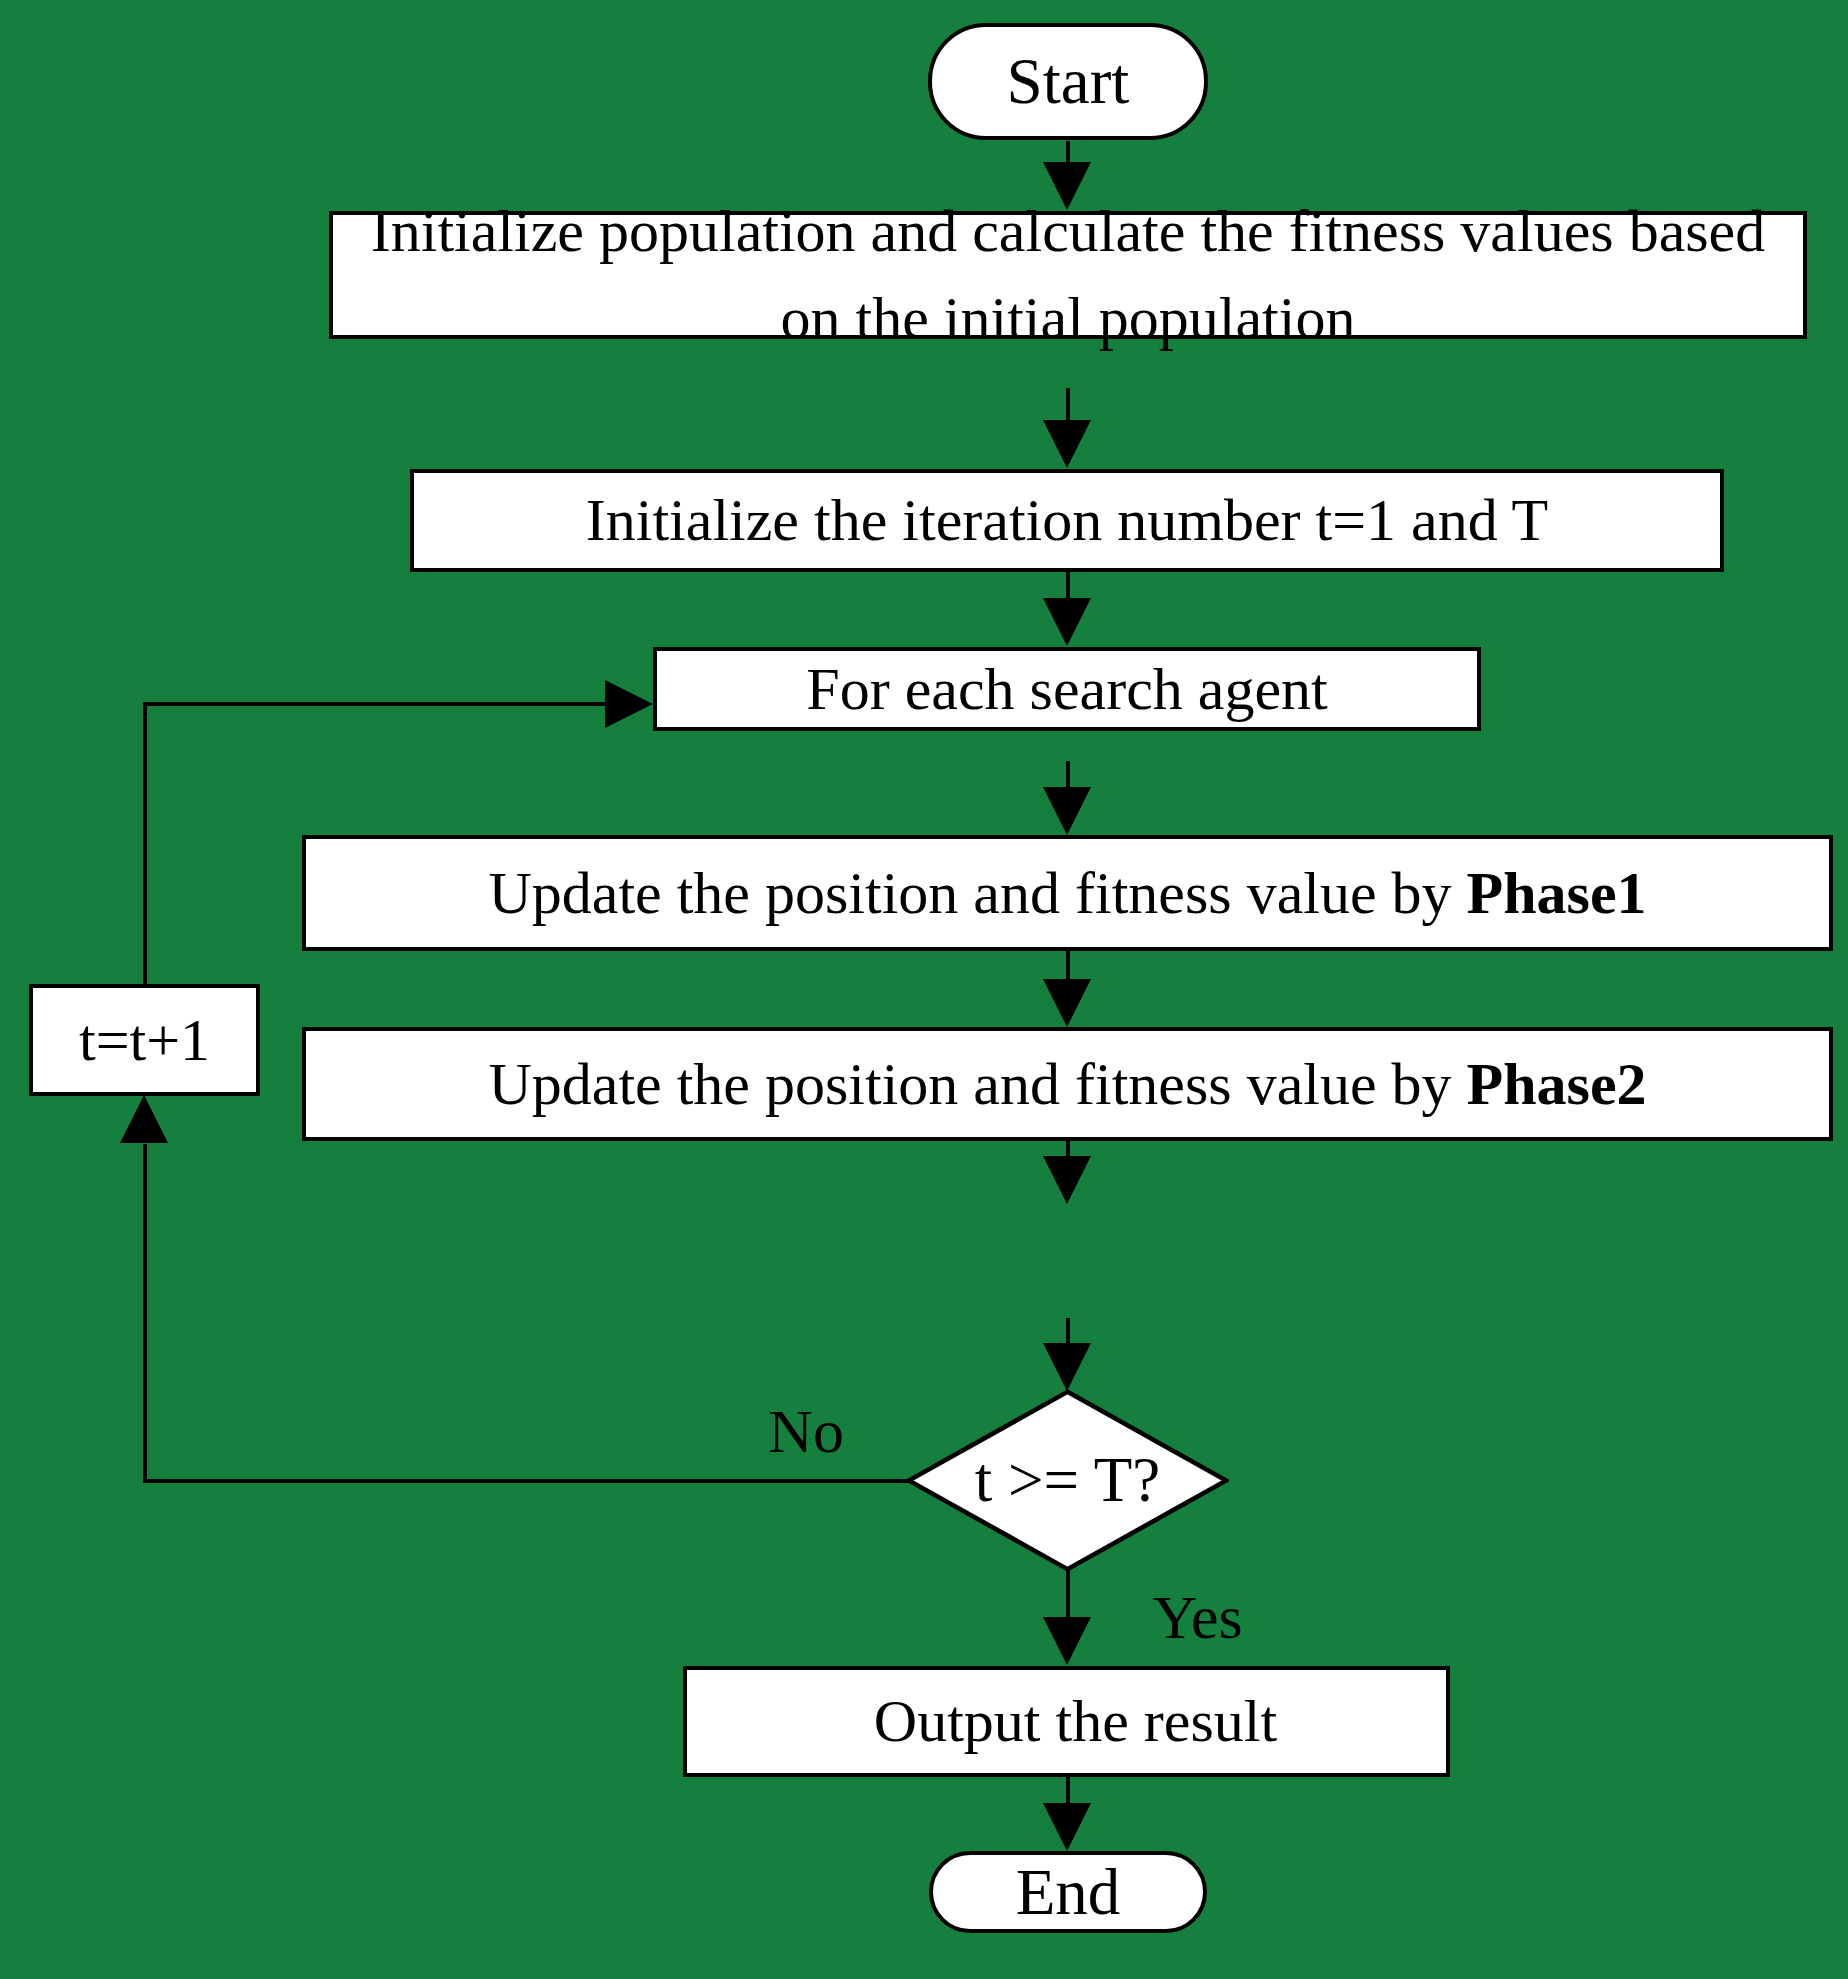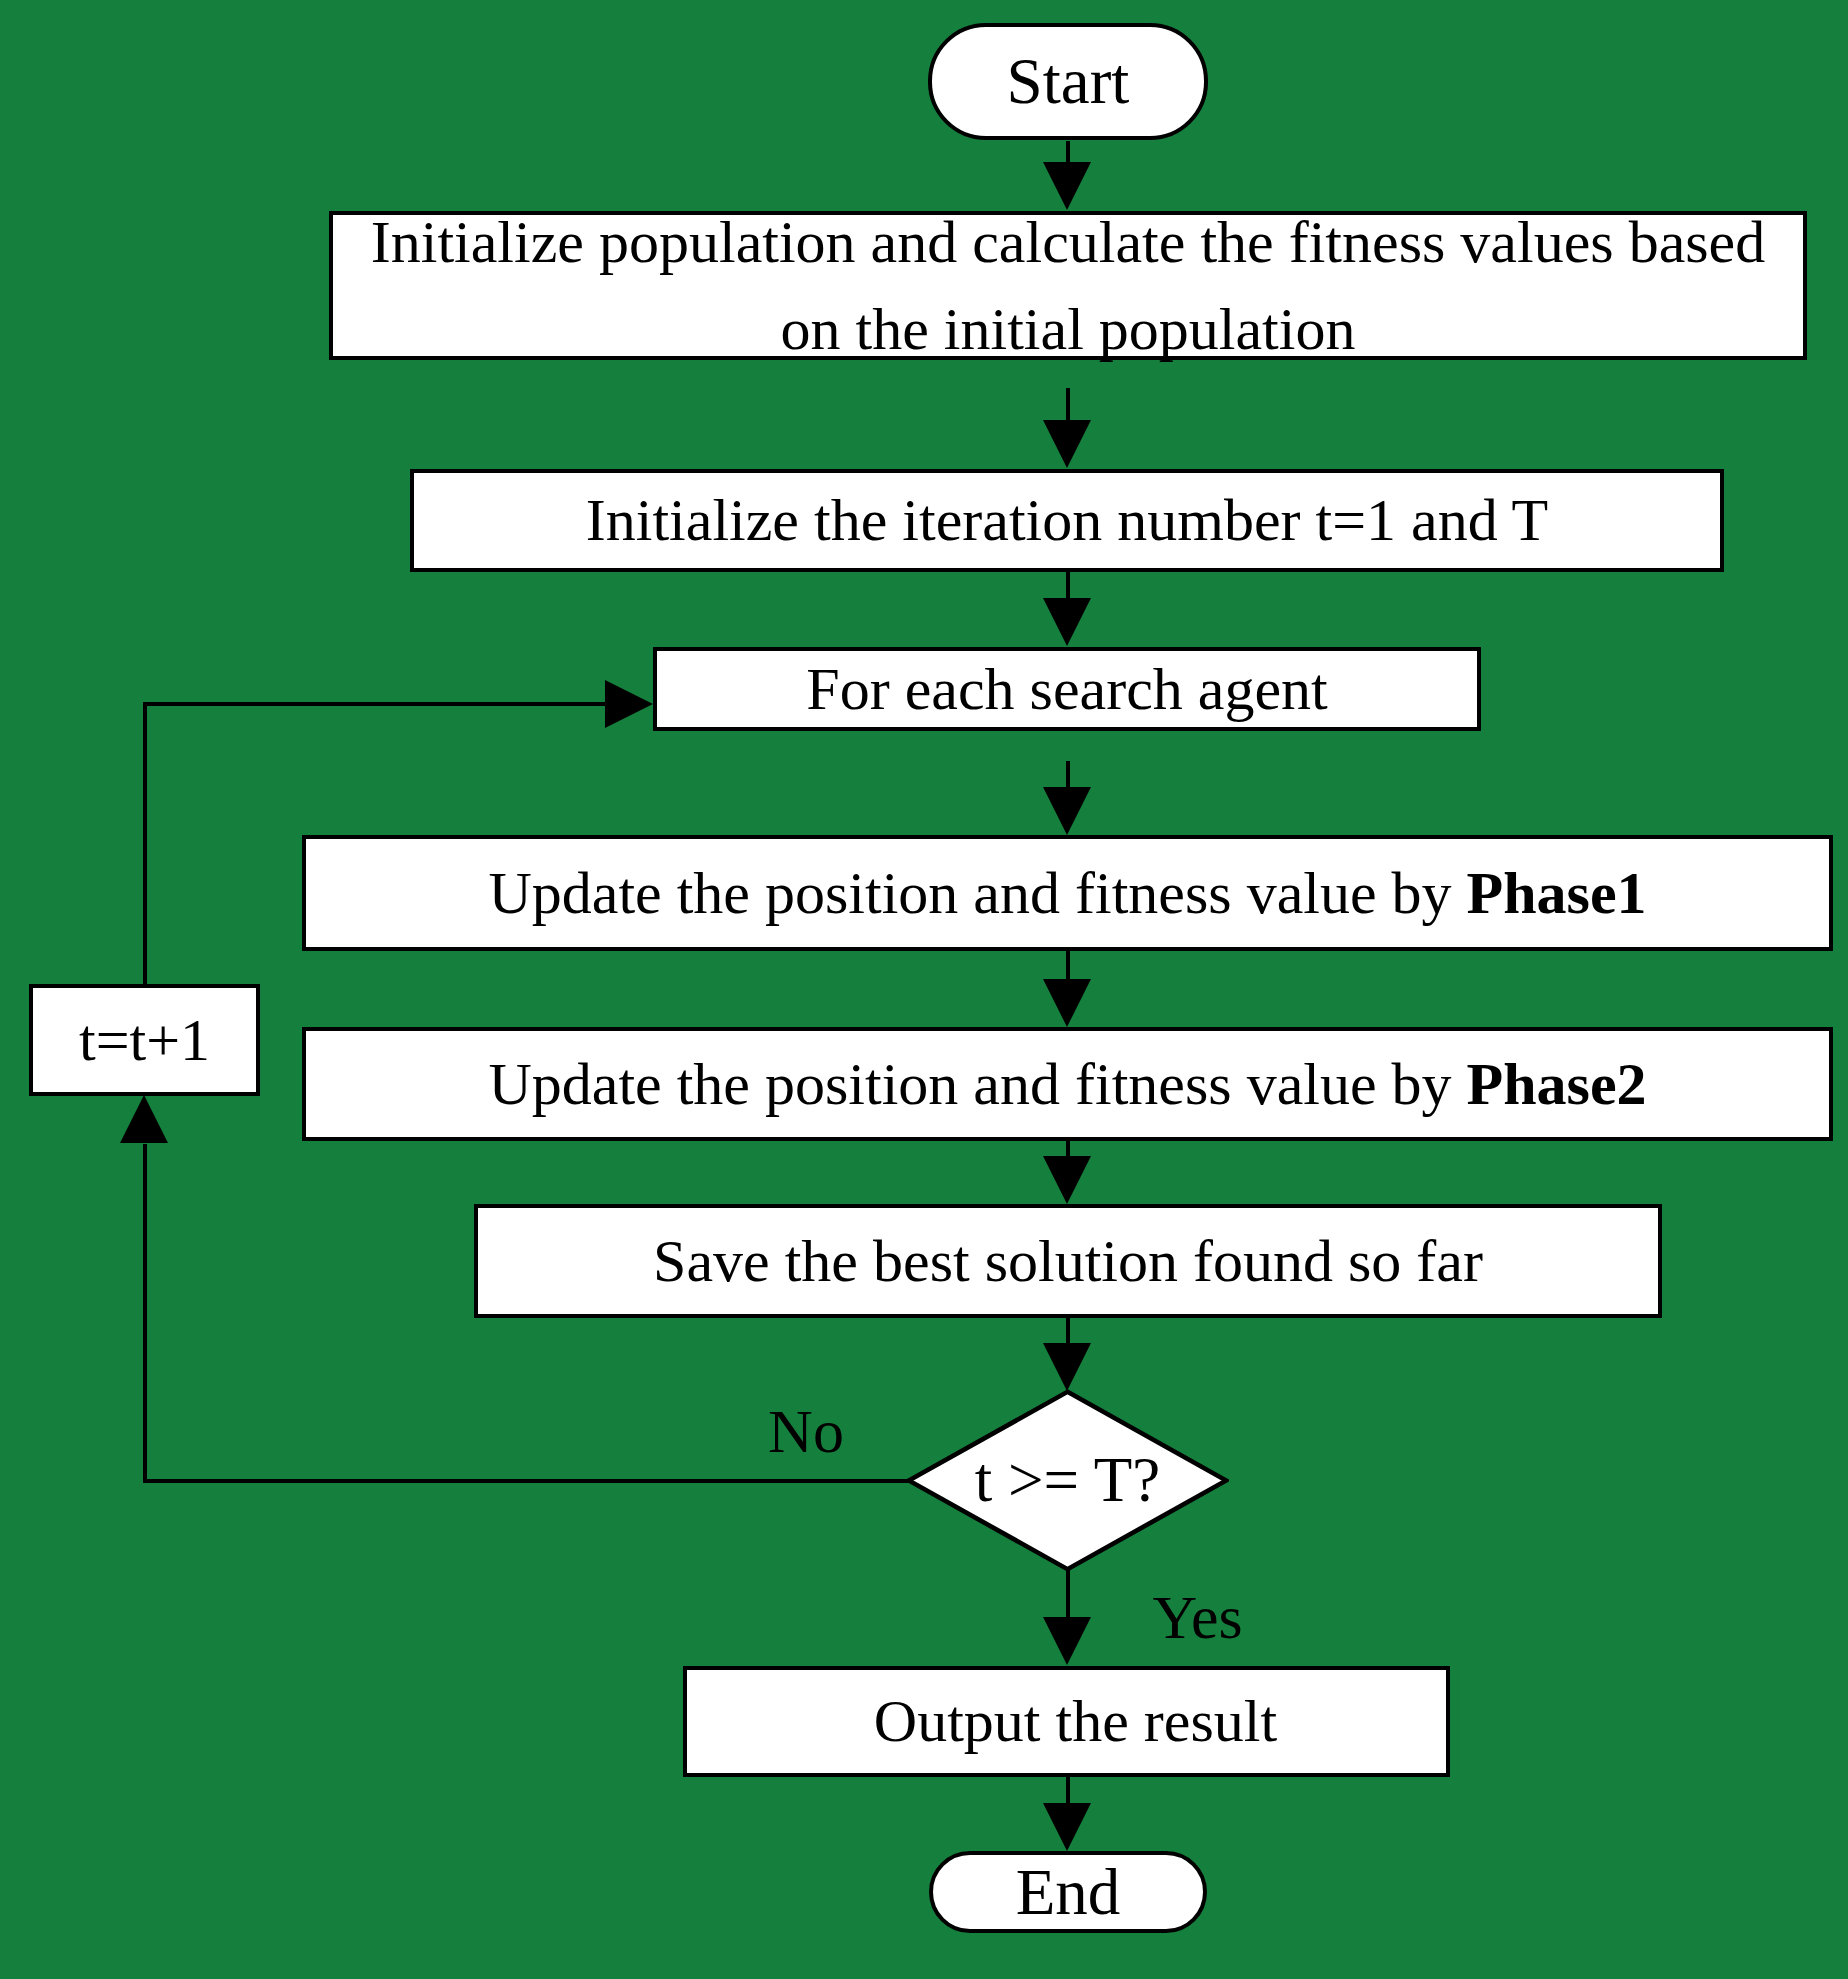--- a/index.html
+++ b/index.html
@@ -51,21 +51,21 @@
 
 <div class="canvas">
 
   <div class="node terminator" style="left:928px;top:23px;width:280px;height:117px;">
     <span>Start</span>
   </div>
 
   <div class="vline" style="left:1066px;top:141px;height:28px;"></div>
   <div class="arrow-down" style="left:1043px;top:162px;"></div>
 
-  <div class="node process" style="left:329px;top:211px;width:1478px;height:149px;padding:0 37px;">
+  <div class="node process" style="left:329px;top:211px;width:1478px;height:128px;padding:0 37px;">
     <span>Initialize population and calculate the fitness values based on the initial population</span>
   </div>
 
   <div class="vline" style="left:1066px;top:388px;height:36px;"></div>
   <div class="arrow-down" style="left:1043px;top:420px;"></div>
 
   <div class="node process" style="left:410px;top:469px;width:1314px;height:103px;">
     <span>Initialize the iteration number t=1 and T</span>
   </div>
 
@@ -86,23 +86,20 @@
   <div class="vline" style="left:1066px;top:951px;height:32px;"></div>
   <div class="arrow-down" style="left:1043px;top:979px;"></div>
 
   <div class="node process" style="left:302px;top:1027px;width:1531px;height:114px;">
     <span><span>Update the position and fitness value by </span><span class="bold">Phase2</span></span>
   </div>
 
   <div class="vline" style="left:1066px;top:1141px;height:18.6px;"></div>
   <div class="arrow-down" style="left:1043px;top:1156px;"></div>
 
-  <div class="node process" style="left:474px;top:1204px;width:1188px;height:114px;">
-    <span>Save the best solution found so far</span>
-  </div>
 
   <div class="vline" style="left:1066px;top:1318px;height:29px;"></div>
   <div class="arrow-down" style="left:1043px;top:1343px;"></div>
 
   <div class="diamond-wrap">
     <svg width="323" height="183" viewBox="0 0 346 196">
       <polygon points="173,3 343,98 173,193 3,98" fill="#ffffff" stroke="#000000" stroke-width="5"></polygon>
     </svg>
     <div class="diamond-text">t &gt;= T?</div>
   </div>

